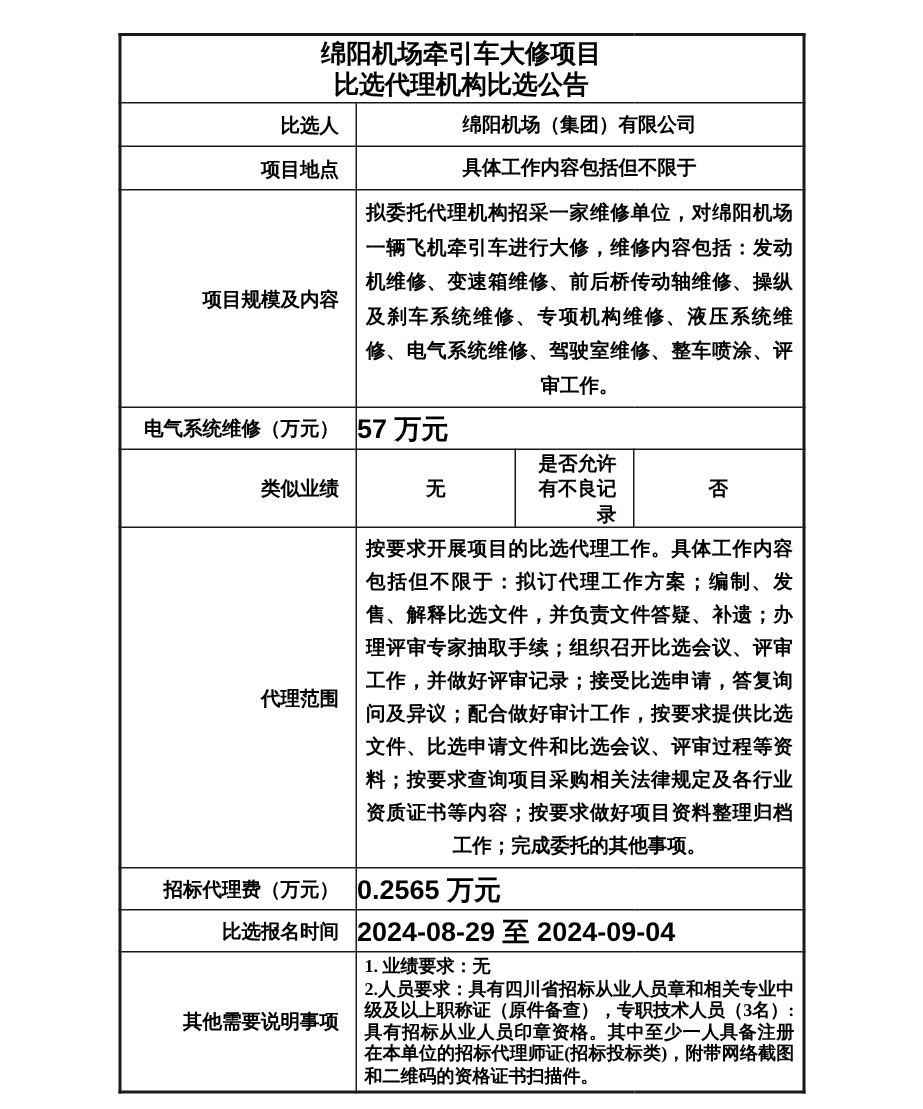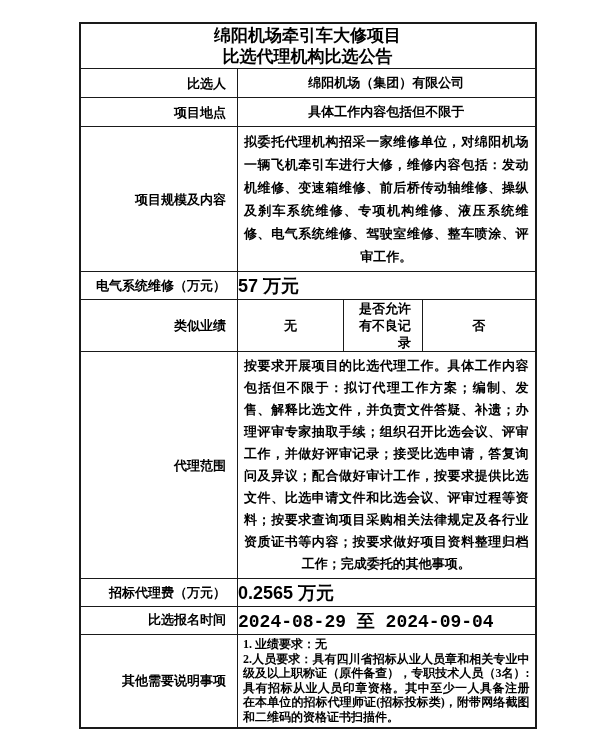--- a/index.html
+++ b/index.html
@@ -81,21 +81,21 @@
   }
   .note-line { display: block; }
   
   tr.r-bidder td      { height: 28px; }
   tr.r-approval td    { height: 37px; }
   tr.r-location td    { height: 28px; }
   tr.r-estimate td    { height: 27px; }
   tr.r-performance td { height: 46px; }
   tr.r-fee td         { height: 27px; }
   tr.r-tender td      { height: 27px; }
-  tr.r-signup td      { height: 27px; font-family: Liberation Mono, monospace; }
+  tr.r-signup td      { height: 27px; }
 </style>
 </head>
 <body>
 
 <div class="page">
   <table class="announcement">
     <colgroup>
       <col style="width:158px">
       <col style="width:106px">
       <col style="width:79px">

